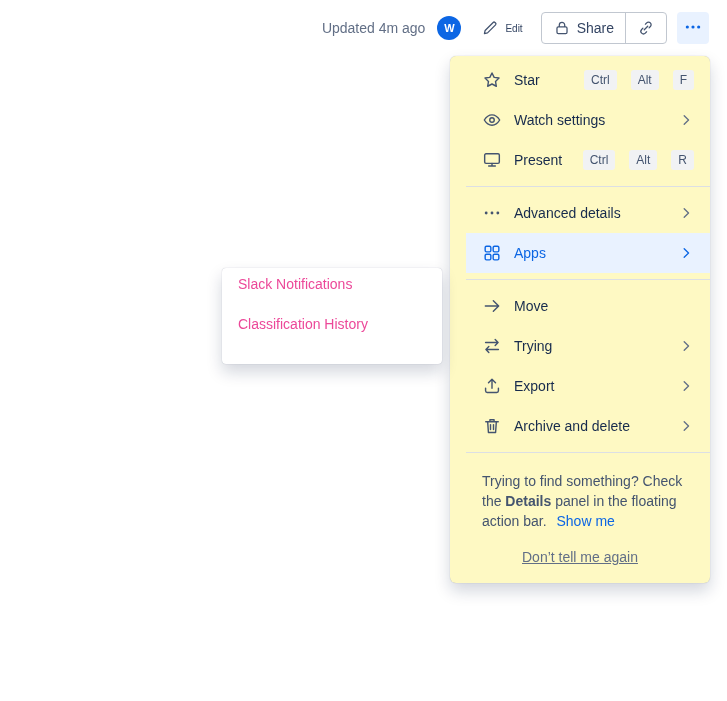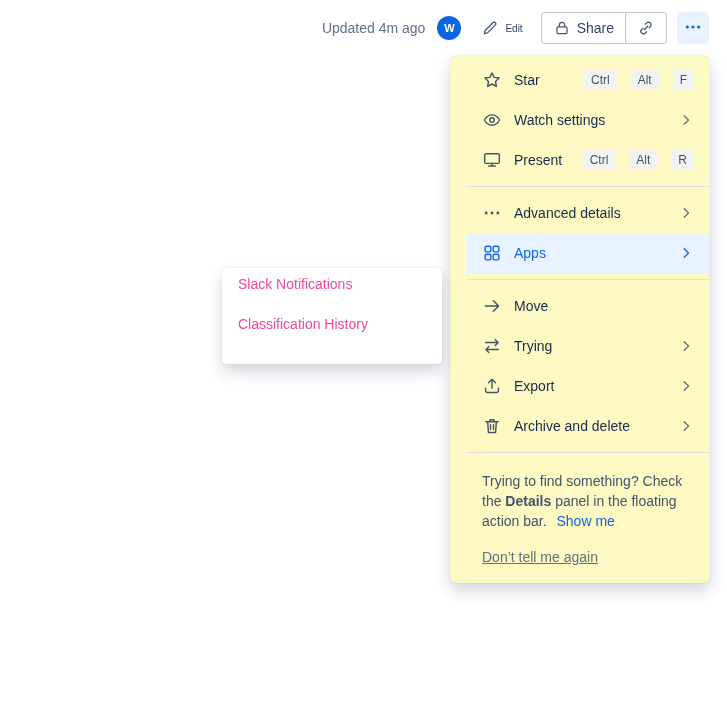--- a/index.html
+++ b/index.html
@@ -65,20 +65,21 @@
   .chevron { color:#626F86; display:flex; }
   .menu-item.active { background:#E9F2FF; color:#0C66E4; }
   .menu-item.active .mi-icon, .menu-item.active .chevron { color:#0C66E4; }
 
   .menu-footer { padding:12px 16px 16px; color:#44546F; line-height:20px; }
   .menu-footer b { font-weight:bold; }
   .show-me { color:#0C66E4; cursor:pointer; margin-left:6px; text-decoration:none; white-space:nowrap; }
   .dismiss {
     display:inline-block; margin-top:16px; color:#626F86; cursor:pointer;
     text-decoration:underline;
+    margin-left:40px;
   }
 
   
   .submenu {
     position:absolute; top:268px; left:222px; width:220px; background:#fff;
     border-radius:4px; padding:8px 0; z-index:30;
     box-shadow:0 0 1px rgba(9,30,66,0.31), 0 8px 16px rgba(9,30,66,0.18);
   }
   .submenu-item {
     height:40px; display:flex; align-items:flex-start; padding:0 16px;

